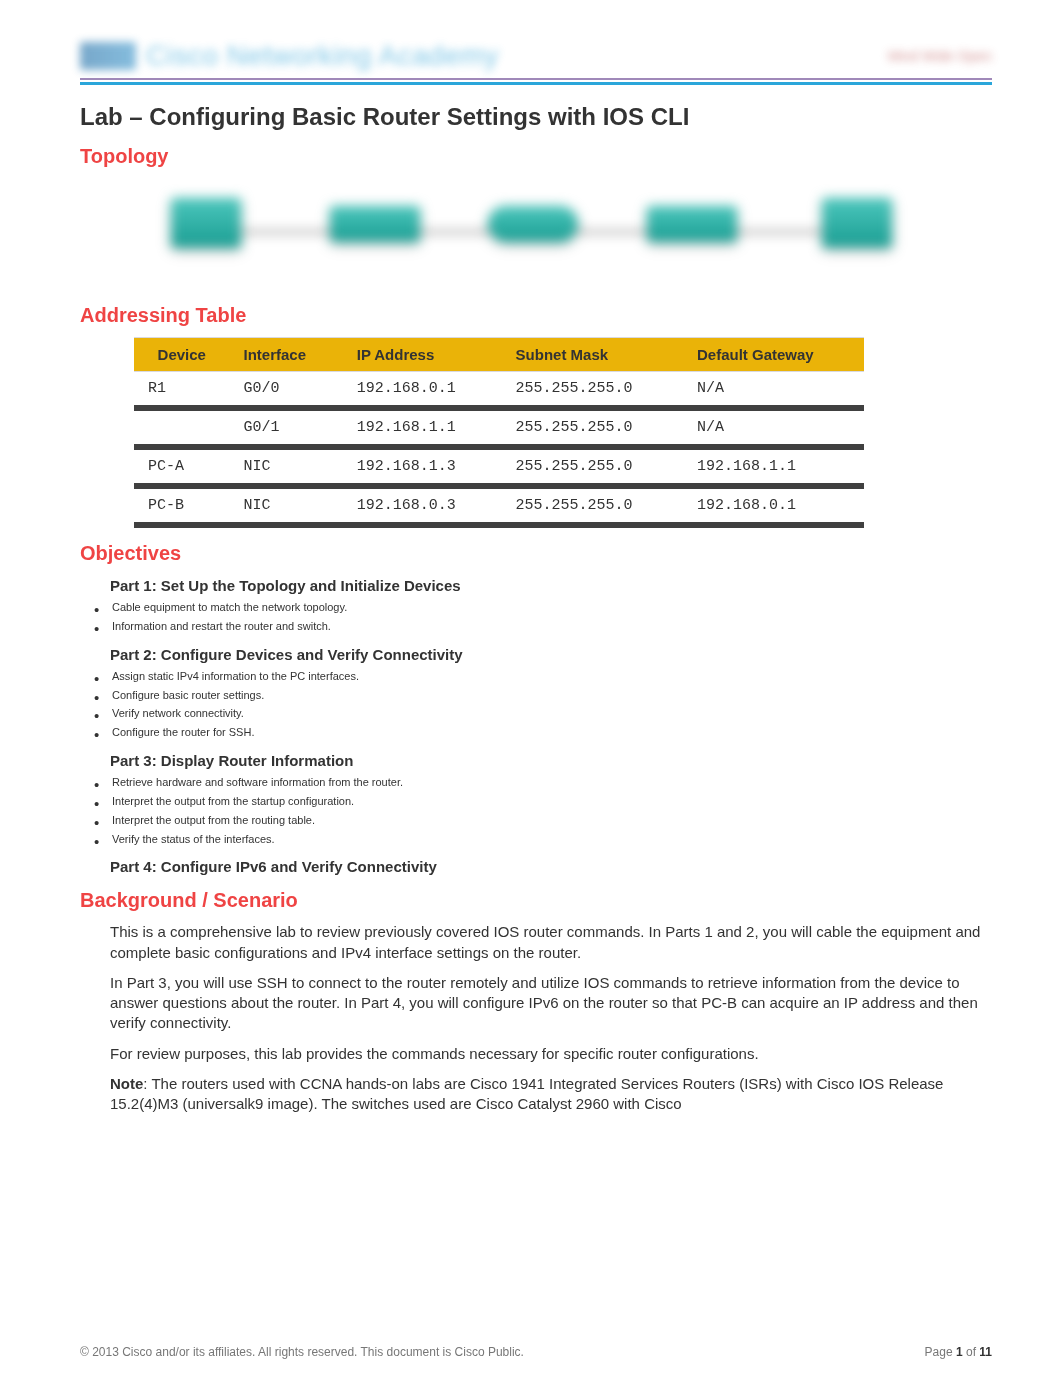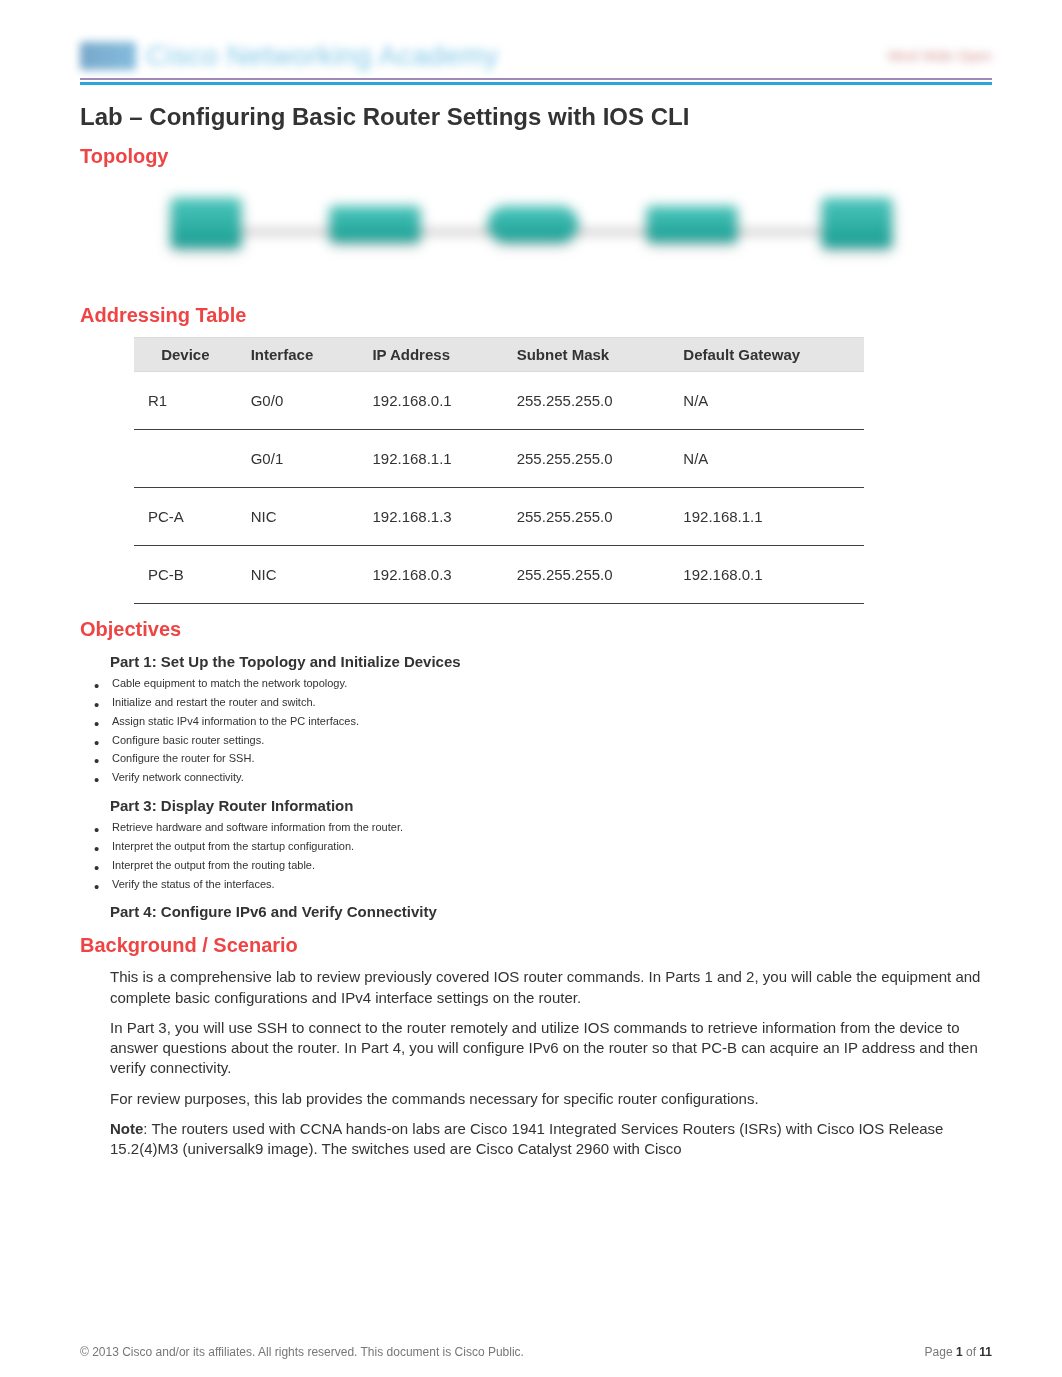--- a/index.html
+++ b/index.html
@@ -14,22 +14,22 @@
 .hr2 { height:3px; background:#2aa6da; margin-bottom:18px; }
 h1.title { font-size:24px; font-weight:700; color:#333; margin-bottom:4px; }
 h2.section { font-size:20px; font-weight:700; color:#ef4444; margin-top:14px; margin-bottom:10px; }
 .topology-img { width:794px; height:110px; margin:0 auto 16px; position:relative; filter:blur(6px); }
 .topo-link { position:absolute; height:2px; background:#5a5a5a; top:48%; }
 .topo-node { position:absolute; background:linear-gradient(180deg,#4cc7bd 0%,#1a9d92 100%); border-radius:4px; box-shadow:0 3px 8px rgba(0,0,0,.25); }
 .topo-pc { width:70px; height:50px; top:20px; }
 .topo-router { width:90px; height:36px; top:28px; border-radius:18px; }
 .topo-switch { width:90px; height:36px; top:28px; }
 .addr-table { width:730px; border-collapse:collapse; margin-left:54px; margin-bottom:8px; }
-.addr-table th { background:#e5e5e5; border-top:1px solid #d9d9e0; border-bottom:1px solid #d9d9e0; padding:8px 14px; text-align:left; font-size:15px; font-weight:700; color:#333; }
-.addr-table td { border-bottom:1px solid #404040; padding:20px 14px; font-size:15px; color:#333; }
+.addr-table th { background:#eab308; border-top:1px solid #d9d9e0; border-bottom:1px solid #d9d9e0; padding:8px 14px; text-align:left; font-size:15px; font-weight:700; color:#333; }
+.addr-table td { border-bottom:6px solid #404040; padding:8px 14px; font-size:15px; color:#333;font-family:Liberation Mono, monospace; }
 .addr-table th:first-child { text-align:center; }
 .objectives .part { font-size:15px; font-weight:700; margin:12px 0 6px 30px; }
 .objectives ul { list-style:none; margin-left:0; }
 .objectives li { font-size:11px; margin:4px 0 4px 8px; padding-left:24px; position:relative; line-height:1.35; }
 .objectives li::before { content:"•"; position:absolute; left:6px; top:0; font-size:15px; }
 .bg-para { font-size:15px; line-height:1.35; margin:6px 0 10px 30px; }
 .footer { position:absolute; bottom:18px; left:80px; right:70px; display:flex; justify-content:space-between; font-size:12px; color:#777; }
 .footer .pg b { color:#333; }
 </style>
 </head>
@@ -99,27 +99,28 @@
         <td>192.168.0.1</td>
       </tr>
     </tbody>
   </table>
 
   <h2 class="section">Objectives</h2>
   <div class="objectives">
     <div class="part">Part 1: Set Up the Topology and Initialize Devices</div>
     <ul>
       <li>Cable equipment to match the network topology.</li>
-      <li>Initialize and restart the router and switch.</li>
+      <li>Information and restart the router and switch.</li>
     </ul>
+    <div class="part">Part 2: Configure Devices and Verify Connectivity</div>
     <ul>
       <li>Assign static IPv4 information to the PC interfaces.</li>
       <li>Configure basic router settings.</li>
+      <li>Verify network connectivity.</li>
       <li>Configure the router for SSH.</li>
-      <li>Verify network connectivity.</li>
     </ul>
     <div class="part">Part 3: Display Router Information</div>
     <ul>
       <li>Retrieve hardware and software information from the router.</li>
       <li>Interpret the output from the startup configuration.</li>
       <li>Interpret the output from the routing table.</li>
       <li>Verify the status of the interfaces.</li>
     </ul>
     <div class="part">Part 4: Configure IPv6 and Verify Connectivity</div>
   </div>

